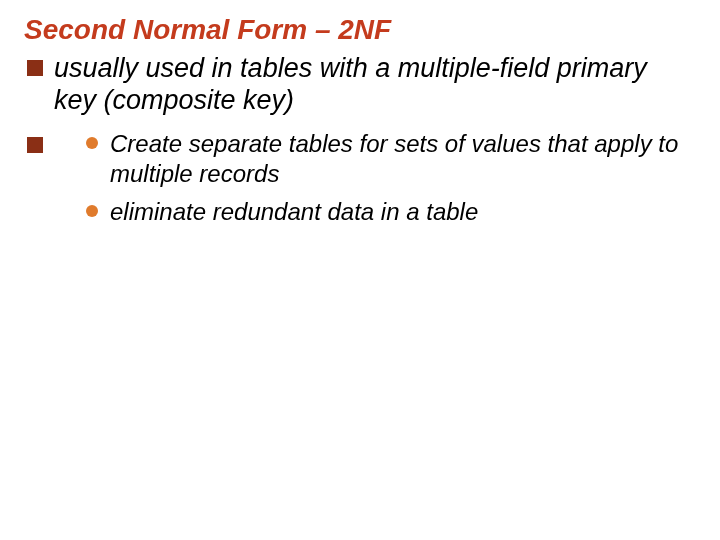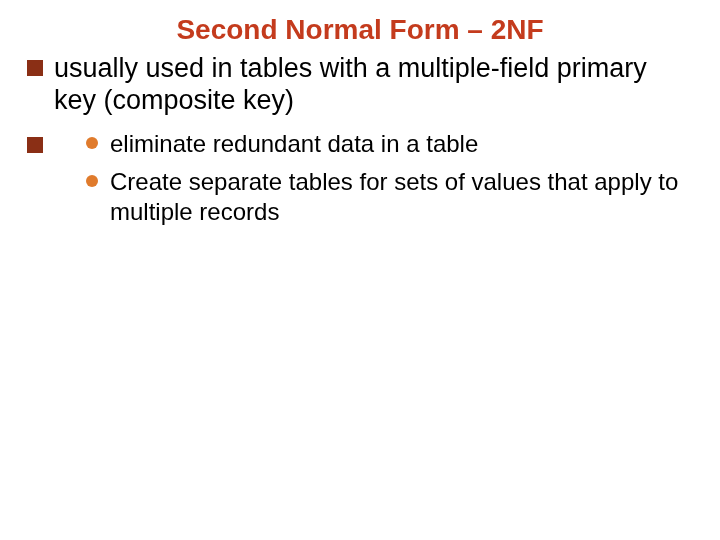--- a/index.html
+++ b/index.html
@@ -1,24 +1,25 @@
 <!DOCTYPE html>
 <html><head>
 <meta charset="utf-8">
 <style>
-  * { margin: 0; padding: 0; box-sizing: border-box; }
+  * { margin: 0; padding: 0; box-sizing: border-box; font-style: italic; }
   html, body { width: 720px; height: 540px; }
   body {
     background: #ffffff;
     font-family: Arial, Helvetica, sans-serif;
     padding: 14px 24px;
     color: #000000;
   }
   .title {
-    text-align: center;
+    text-align: left;
+    font-style: italic;
     font-weight: bold;
     font-size: 28px;
     color: #c43b1d;
     margin-bottom: 6px;
   }
   .bullet-list {
     list-style: none;
   }
   .bullet-item {
     position: relative;
@@ -68,21 +69,21 @@
     <span>usually used in tables with a multiple-field primary key (composite key)</span>
   </li>
   <li class="bullet-item">
     <span class="square-bullet"></span>
   </li>
   <li class="bullet-item">
     <span class="square-bullet"></span>
     <ul class="sub-list">
       <li class="sub-item">
         <span class="round-bullet"></span>
-        <span>eliminate redundant data in a table</span>
+        <span>Create separate tables for sets of values that apply to multiple records</span>
       </li>
       <li class="sub-item">
         <span class="round-bullet"></span>
-        <span>Create separate tables for sets of values that apply to multiple records</span>
+        <span>eliminate redundant data in a table</span>
       </li>
     </ul>
   </li>
 </ul>
 
 </body></html>

